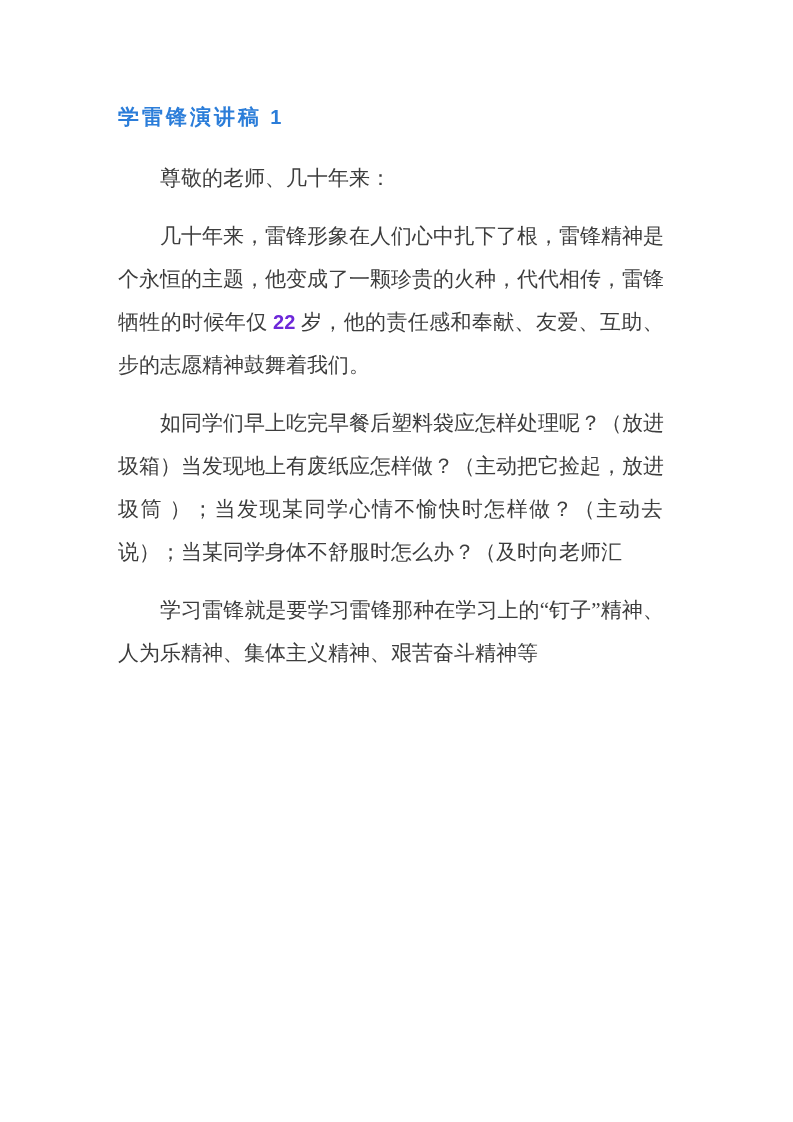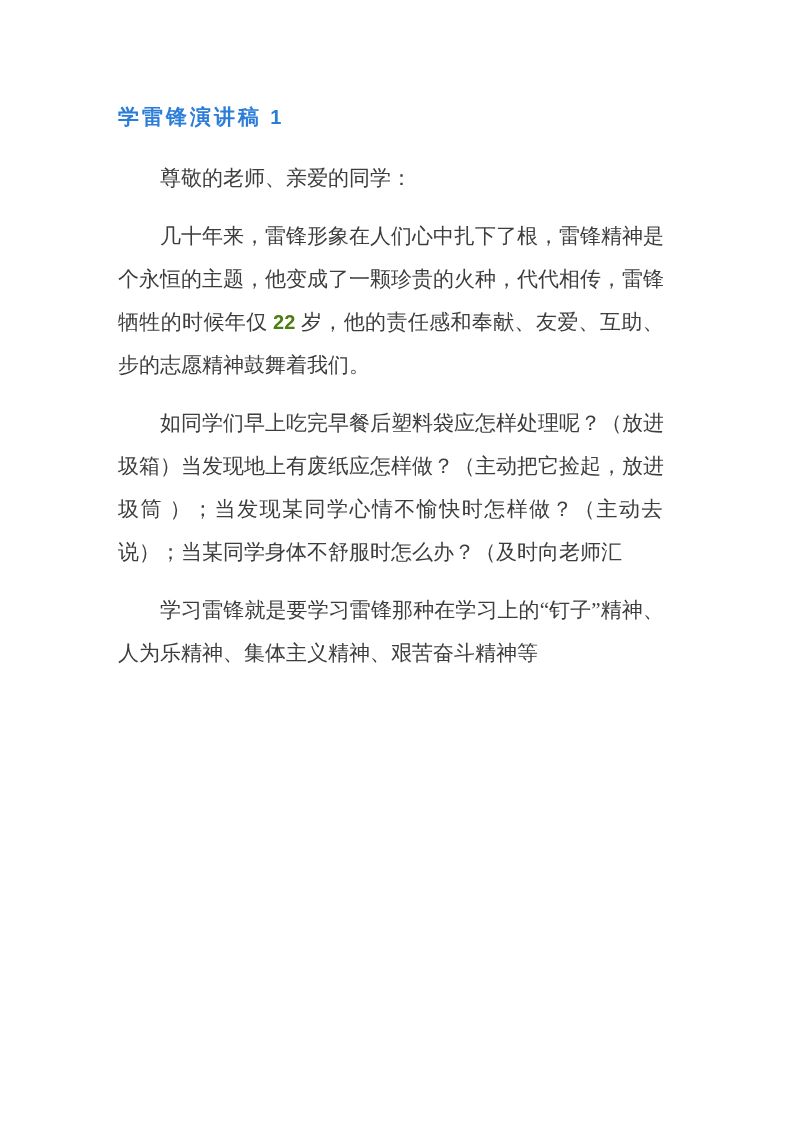--- a/index.html
+++ b/index.html
@@ -39,32 +39,32 @@
     line-height: 43px;
     color: #3d3d3d;
     text-align: justify;
     text-indent: 42px;
     letter-spacing: 0;
   }
   .num {
     font-family: "Liberation Sans", "DejaVu Sans", sans-serif;
     font-weight: bold;
     font-size: 20px;
-    color: #4d7c0f;
+    color: #6d28d9;
   }
 </style>
 </head>
 <body>
 
 <div class="page">
   <div class="content">
 
     <h1 class="doc-title"><span>学雷锋演讲稿 </span><span class="num">1</span></h1>
 
-    <p class="para"><span>尊敬的老师、亲爱的同学：</span></p>
+    <p class="para"><span>尊敬的老师、几十年来：</span></p>
 
 
 
     <p class="para"><span>几十年来，雷锋形象在人们心中扎下了根，雷锋精神是一个永恒的主题，他变成了一颗珍贵的火种，代代相传，雷锋在牺牲的时候年仅 </span><span class="num">22</span><span> 岁，他的责任感和奉献、友爱、互助、进步的志愿精神鼓舞着我们。</span></p>
 
 
     <p class="para"><span>如同学们早上吃完早餐后塑料袋应怎样处理呢？（放进垃圾箱）当发现地上有废纸应怎样做？（主动把它捡起，放进垃圾筒 ）；当发现某同学心情不愉快时怎样做？（主动去劝说）；当某同学身体不舒服时怎么办？（及时向老师汇</span></p>
 
     <p class="para"><span>学习雷锋就是要学习雷锋那种在学习上的“钉子”精神、助人为乐精神、集体主义精神、艰苦奋斗精神等</span></p>
 

